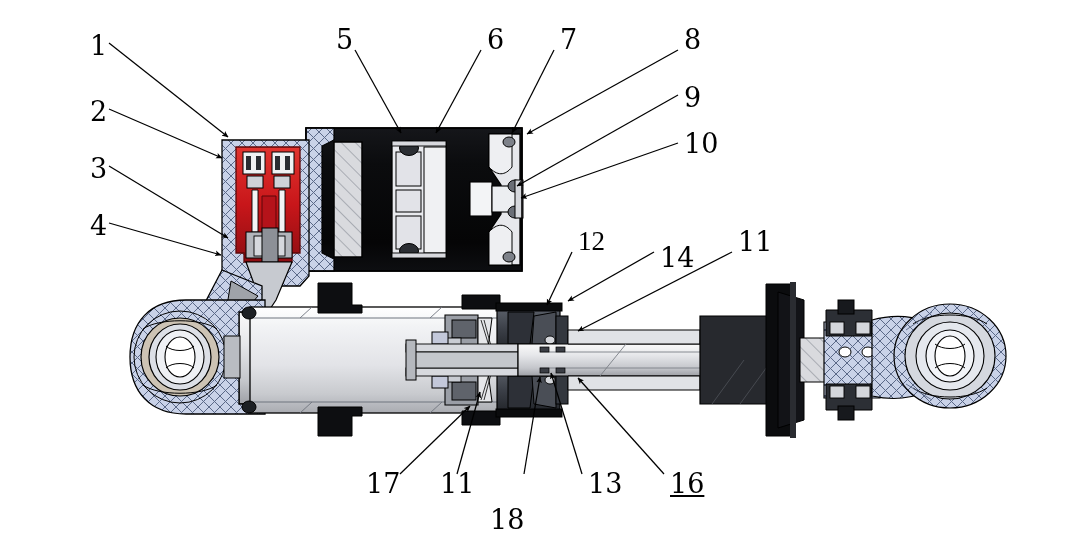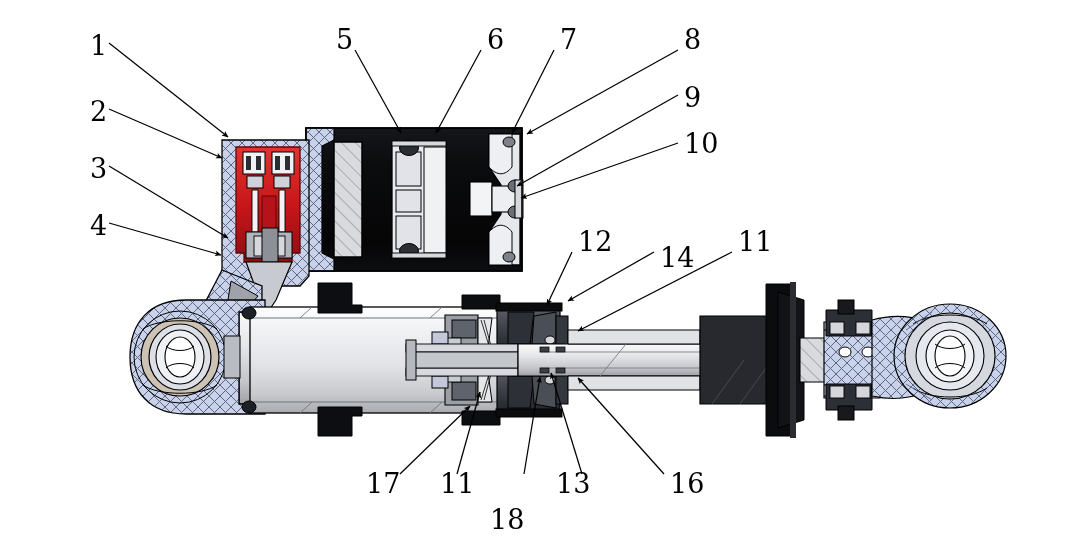--- a/index.html
+++ b/index.html
@@ -302,23 +302,23 @@
       <div class="lbl" style="left: 90px; top: 32px;">1</div>
       <div class="lbl" style="left: 90px; top: 98px;">2</div>
       <div class="lbl" style="left: 90px; top: 155px;">3</div>
       <div class="lbl" style="left: 90px; top: 212px;">4</div>
       <div class="lbl" style="left: 336px; top: 26px;">5</div>
       <div class="lbl" style="left: 487px; top: 26px;">6</div>
       <div class="lbl" style="left: 560px; top: 26px;">7</div>
       <div class="lbl" style="left: 684px; top: 26px;">8</div>
       <div class="lbl" style="left: 684px; top: 84px;">9</div>
       <div class="lbl" style="left: 684px; top: 130px;">10</div>
-      <div class="lbl" style="left: 578px; top: 228px;">12</div>
+      <div class="lbl" style="left: 578px; top: 228px; font-family: Liberation Serif, serif;">12</div>
       <div class="lbl" style="left: 660px; top: 244px;">14</div>
       <div class="lbl" style="left: 738px; top: 228px;">11</div>
       <div class="lbl" style="left: 366px; top: 470px; text-align: center;">17</div>
       <div class="lbl" style="left: 440px; top: 470px;">11</div>
       <div class="lbl" style="left: 490px; top: 470px; margin-top: 36px;">18</div>
-      <div class="lbl" style="left: 556px; top: 470px;">13</div>
-      <div class="lbl" style="left: 670px; top: 470px;">16</div>
+      <div class="lbl" style="left: 588px; top: 470px;">13</div>
+      <div class="lbl" style="left: 670px; top: 470px; text-decoration: underline;">16</div>
     </div>
 
 </div>
 
 </body></html>

